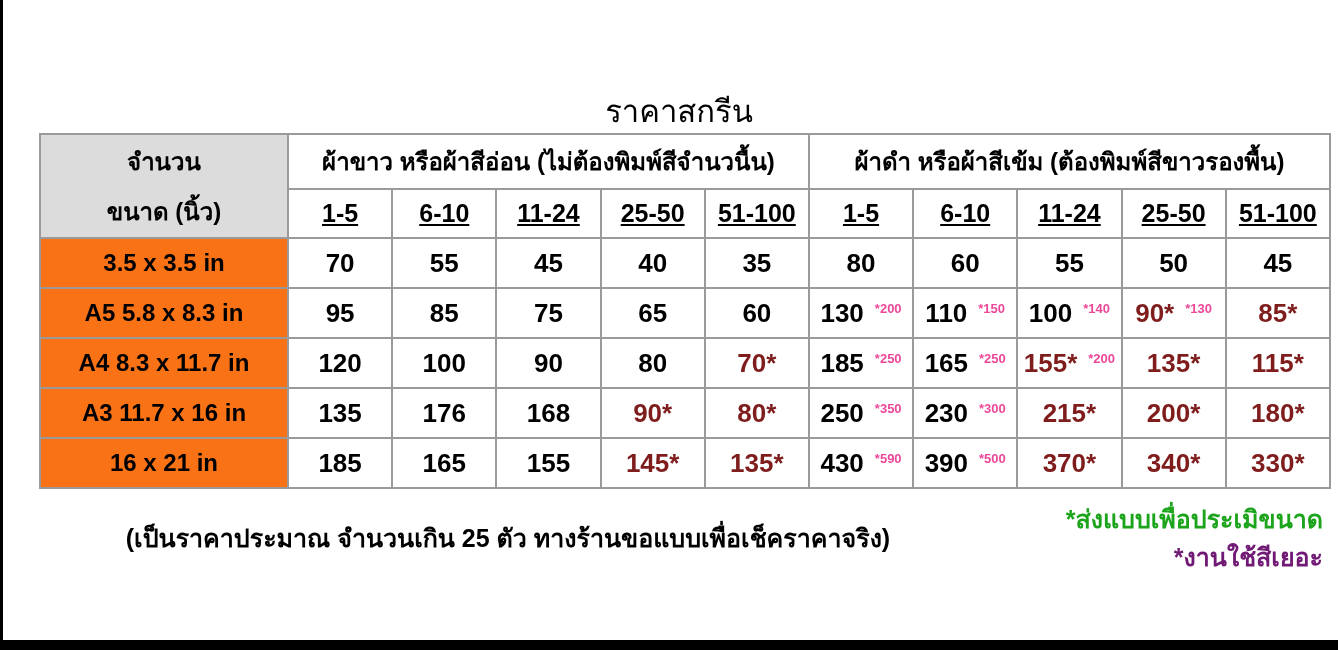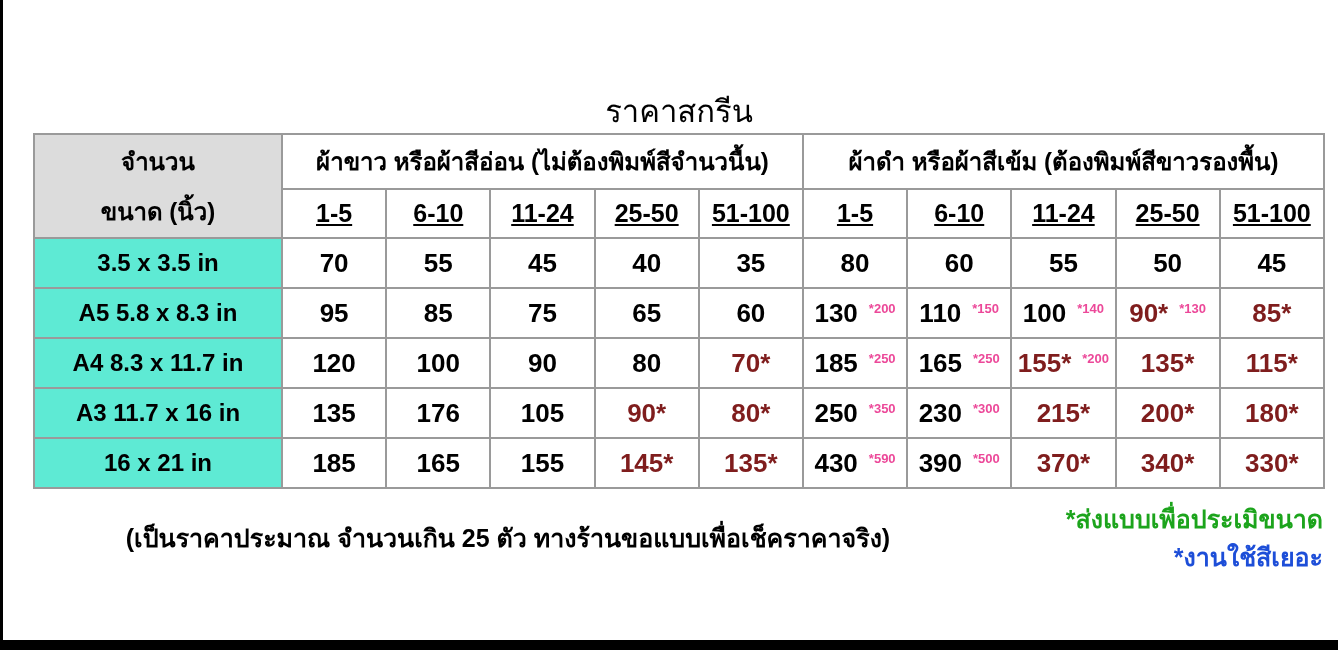--- a/index.html
+++ b/index.html
@@ -16,59 +16,59 @@
     background:#000;
   }
   .bottom-bar {
     position:absolute; left:0; bottom:0; width:1338px; height:10px;
     background:#000;
   }
   .title {
     position:absolute; top:72px; left:33px; width:1292px;
     text-align:center; font-size:31px; font-weight:normal;margin-top:14px;
   }
-  .table-wrap { position:absolute; left:33px; top:133px; }
+  .table-wrap { position:absolute; left:39px; top:133px; }
   table.price {
     width:1292px; border-collapse:collapse; table-layout:fixed;
   }
   table.price th, table.price td {
     border:2px solid #9a9a9a; text-align:center; vertical-align:middle;
     font-weight:bold; overflow:hidden; white-space:nowrap;
   }
   col.size-col { width:248px; }
   tr.group-row { height:55px; }
   tr.qty-row { height:49px; }
   tbody tr { height:50px; }
   th.corner {
     background:#dcdcdc; border-right:3px solid #000;
     font-size:24px; padding:0;
   }
   th.corner .c-line { height:50px; display:flex; align-items:center; justify-content:center; }
   th.group-h { font-size:24px; }
   th.qty-h { font-size:25px;text-decoration:underline; }
   td.size {
-    background:#5eead4; border-right:3px solid #000; font-size:24px;
+    background:#f97316; border-right:3px solid #000; font-size:24px;
   }
   td.val { font-size:26px; background:#fff; }
   td.val .green { color:#7f1d1d; }
   .sup {
     font-size:13px; font-weight:bold; color:#ec4899;
     display:inline-block; transform:translateY(-9px); margin-left:11px;
   }
   .note-approx {
     position:absolute; top:518px; left:33px; width:950px;
     text-align:center; font-size:25px; font-weight:bold; color:#000;
   }
   .note-green {
     position:absolute; top:499px; right:15px;
     font-size:25px; font-weight:bold; color:#1ca41c; text-align:right;
   }
   .note-red {
     position:absolute; top:537px; right:15px;
-    font-size:25px; font-weight:bold; color:#1d4ed8; text-align:right;
+    font-size:25px; font-weight:bold; color:#701a75; text-align:right;
   }
 </style>
 </head>
 <body>
 
 <div class="left-edge"></div>
 <div class="bottom-bar"></div>
 
 <div class="title">ราคาสกรีน</div>
 
@@ -146,21 +146,21 @@
           <td class="val"><span>185</span><span class="sup">*250</span></td>
           <td class="val"><span>165</span><span class="sup">*250</span></td>
           <td class="val"><span class="green">155*</span><span class="sup">*200</span></td>
           <td class="val"><span class="green">135*</span></td>
           <td class="val"><span class="green">115*</span></td>
         </tr>
         <tr>
           <td class="size">A3 11.7 x 16 in</td>
           <td class="val"><span>135</span></td>
           <td class="val"><span>176</span></td>
-          <td class="val"><span>105</span></td>
+          <td class="val"><span>168</span></td>
           <td class="val"><span class="green">90*</span></td>
           <td class="val"><span class="green">80*</span></td>
           <td class="val"><span>250</span><span class="sup">*350</span></td>
           <td class="val"><span>230</span><span class="sup">*300</span></td>
           <td class="val"><span class="green">215*</span></td>
           <td class="val"><span class="green">200*</span></td>
           <td class="val"><span class="green">180*</span></td>
         </tr>
         <tr>
           <td class="size">16 x 21 in</td>

